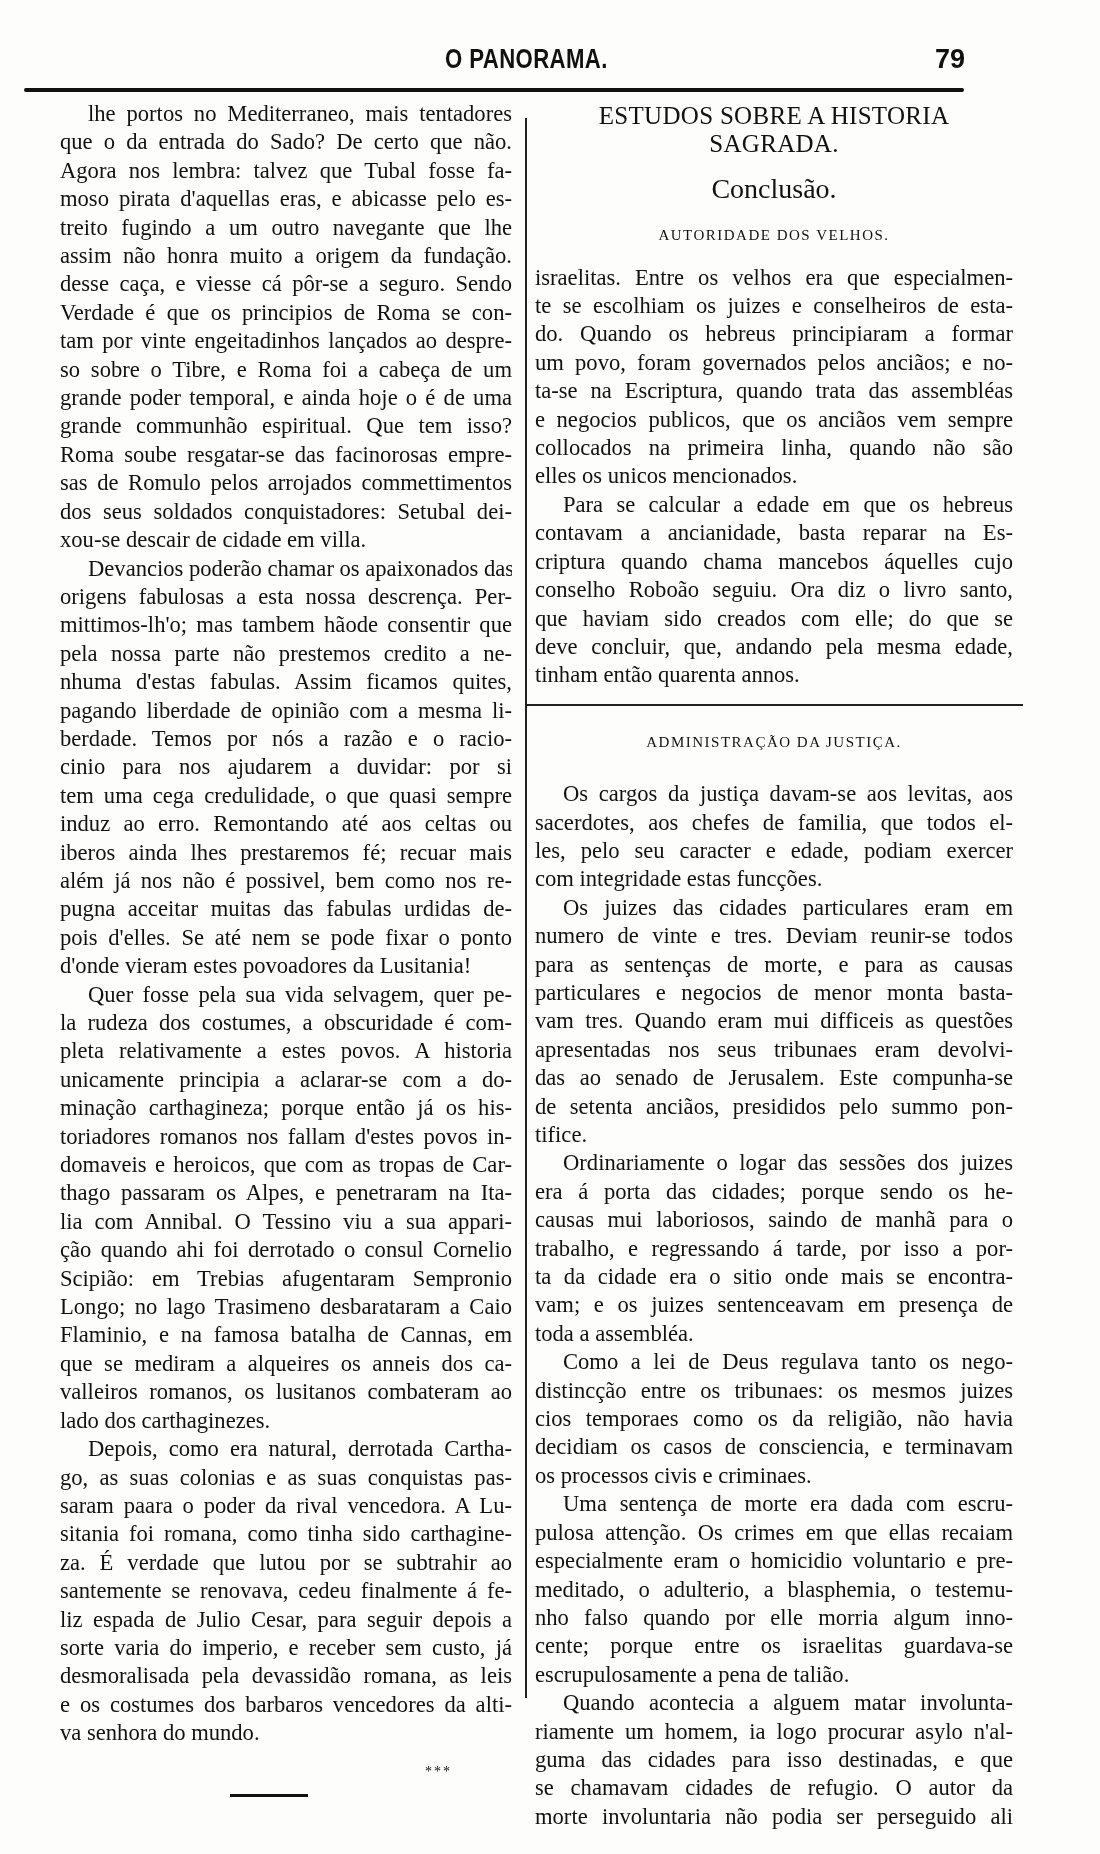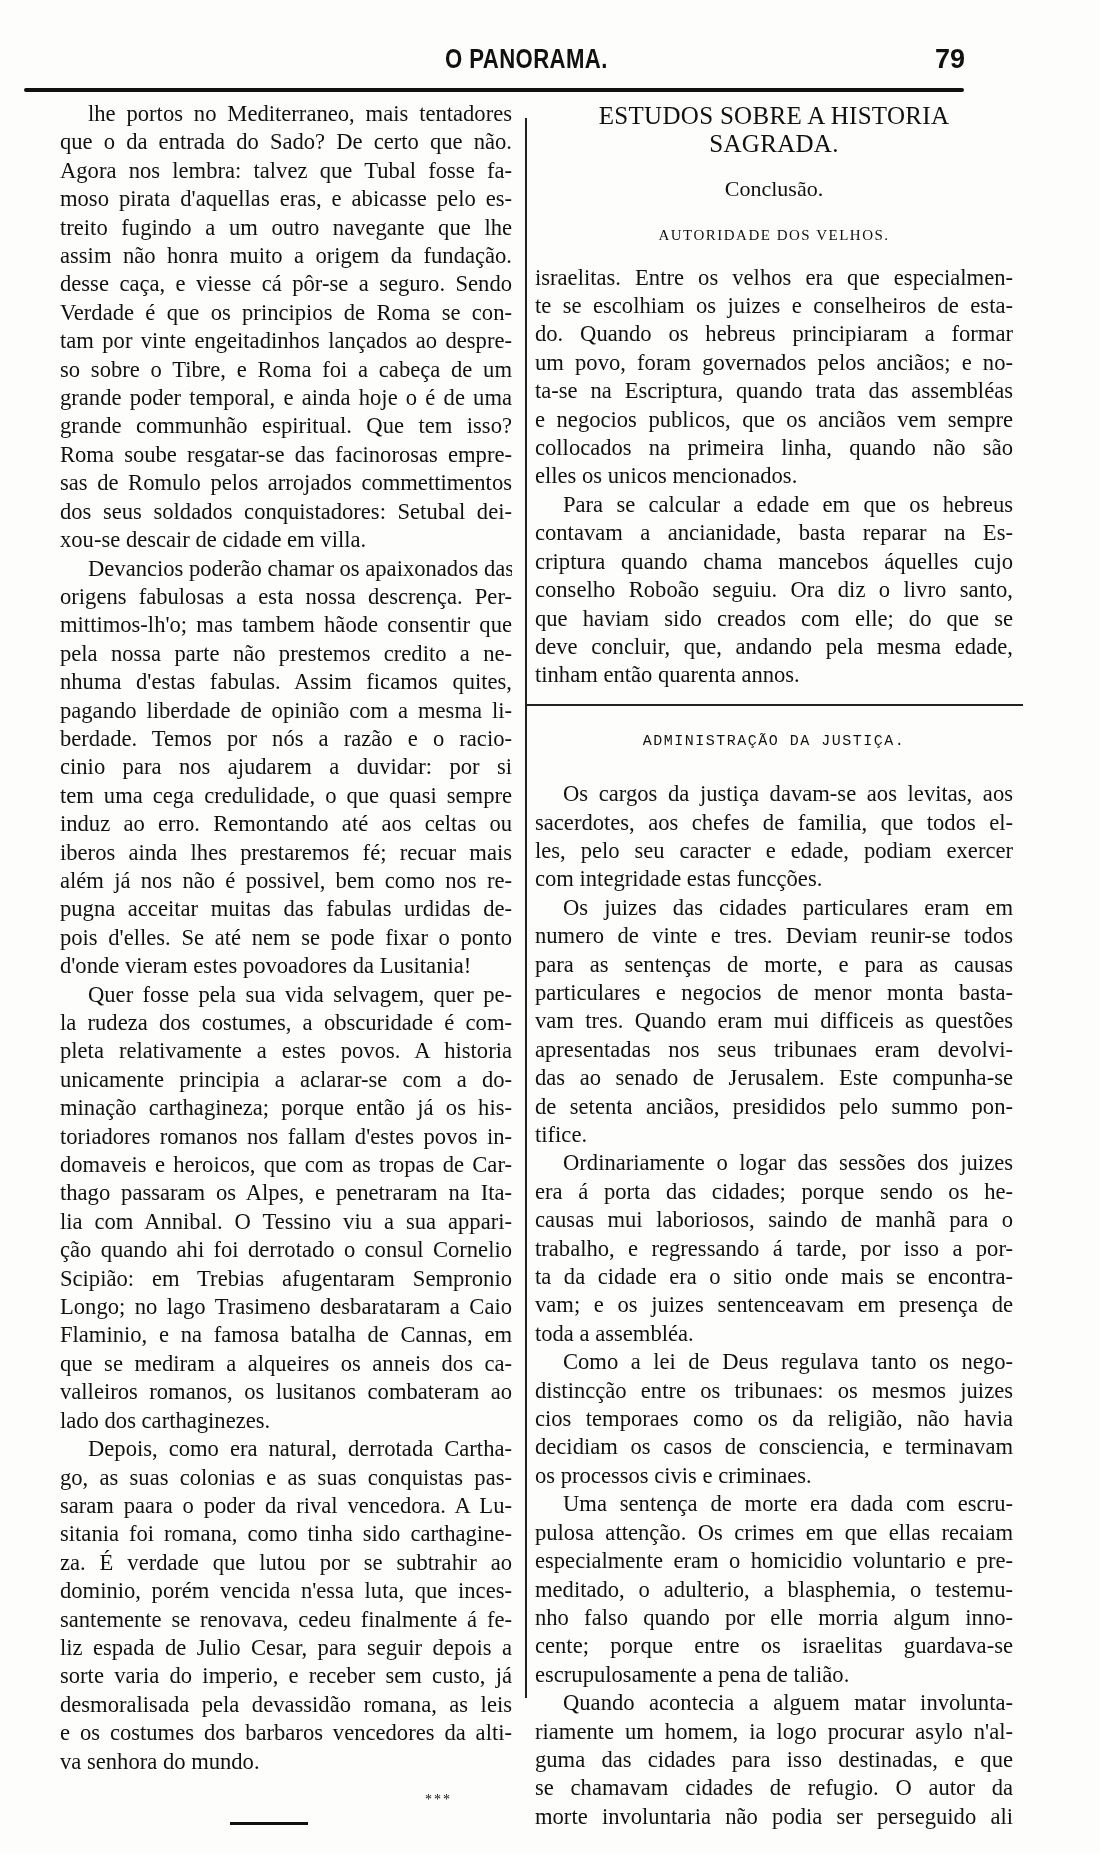--- a/index.html
+++ b/index.html
@@ -18,23 +18,23 @@
   }
   .top-rule { position: absolute; top: 88px; left: 24px; width: 940px; height: 4px; background: #111; border-radius: 2px; }
   .col { position: absolute; top: 100px; font-size: 22.6px; line-height: 28.4px; }
   .col-left { left: 60px; width: 452px; }
   .col-right { left: 535px; width: 478px; }
   .col-divider { position: absolute; left: 525px; top: 118px; width: 2px; height: 1580px; background: #222; }
   .line { display: block; text-align: justify; text-align-last: justify; white-space: nowrap; overflow: hidden; }
   .line.last { text-align-last: left; }
   .indent { padding-left: 28px; }
   .article-title { text-align: center; font-size: 25px; letter-spacing: 0.3px; margin-top: 2px; }
-  .subtitle { text-align: center; font-size: 22px; margin-top: 16px; }
+  .subtitle { text-align: center; font-size: 28px; margin-top: 16px; }
   .section-head { text-align: center; font-size: 15px; letter-spacing: 1.5px; margin: 18px 0 14px 0; }
-  .section-head2 { text-align: center; font-size: 15px; letter-spacing: 1.5px; margin: 22px 0 24px 0; font-family: Liberation Mono, monospace; }
+  .section-head2 { text-align: center; font-size: 15px; letter-spacing: 1.5px; margin: 22px 0 24px 0; }
   .sep-rule { height: 2px; background: #222; margin: 14px -10px 4px -10px; }
   .short-rule { width: 78px; height: 3px; background: #111; margin: 22px 0 0 170px; }
   .asterism { text-align: right; padding-right: 60px; font-size: 14px; letter-spacing: 2px; margin-top: 10px; height: 14px; }
   p { margin: 0; }
 </style>
 </head>
 <body>
 
 <div class="masthead">
   <span class="mast-title">O PANORAMA.</span>
@@ -97,21 +97,20 @@
         <span class="line">que se mediram a alqueires os anneis dos ca-</span>
         <span class="line">valleiros romanos, os lusitanos combateram ao</span>
         <span class="line last">lado dos carthaginezes.</span>
       </p>
       <p>
         <span class="line indent">Depois, como era natural, derrotada Cartha-</span>
         <span class="line">go, as suas colonias e as suas conquistas pas-</span>
         <span class="line">saram paara o poder da rival vencedora. A Lu-</span>
         <span class="line">sitania foi romana, como tinha sido carthagine-</span>
         <span class="line">za. É verdade que lutou por se subtrahir ao</span>
-        <span class="line">dominio, porém vencida n'essa luta, que inces-</span>
         <span class="line">santemente se renovava, cedeu finalmente á fe-</span>
         <span class="line">liz espada de Julio Cesar, para seguir depois a</span>
         <span class="line">sorte varia do imperio, e receber sem custo, já</span>
         <span class="line">desmoralisada pela devassidão romana, as leis</span>
         <span class="line">e os costumes dos barbaros vencedores da alti-</span>
         <span class="line last">va senhora do mundo.</span>
       </p>
     </div>
   <div class="asterism">***</div>
   <div class="short-rule"></div>

